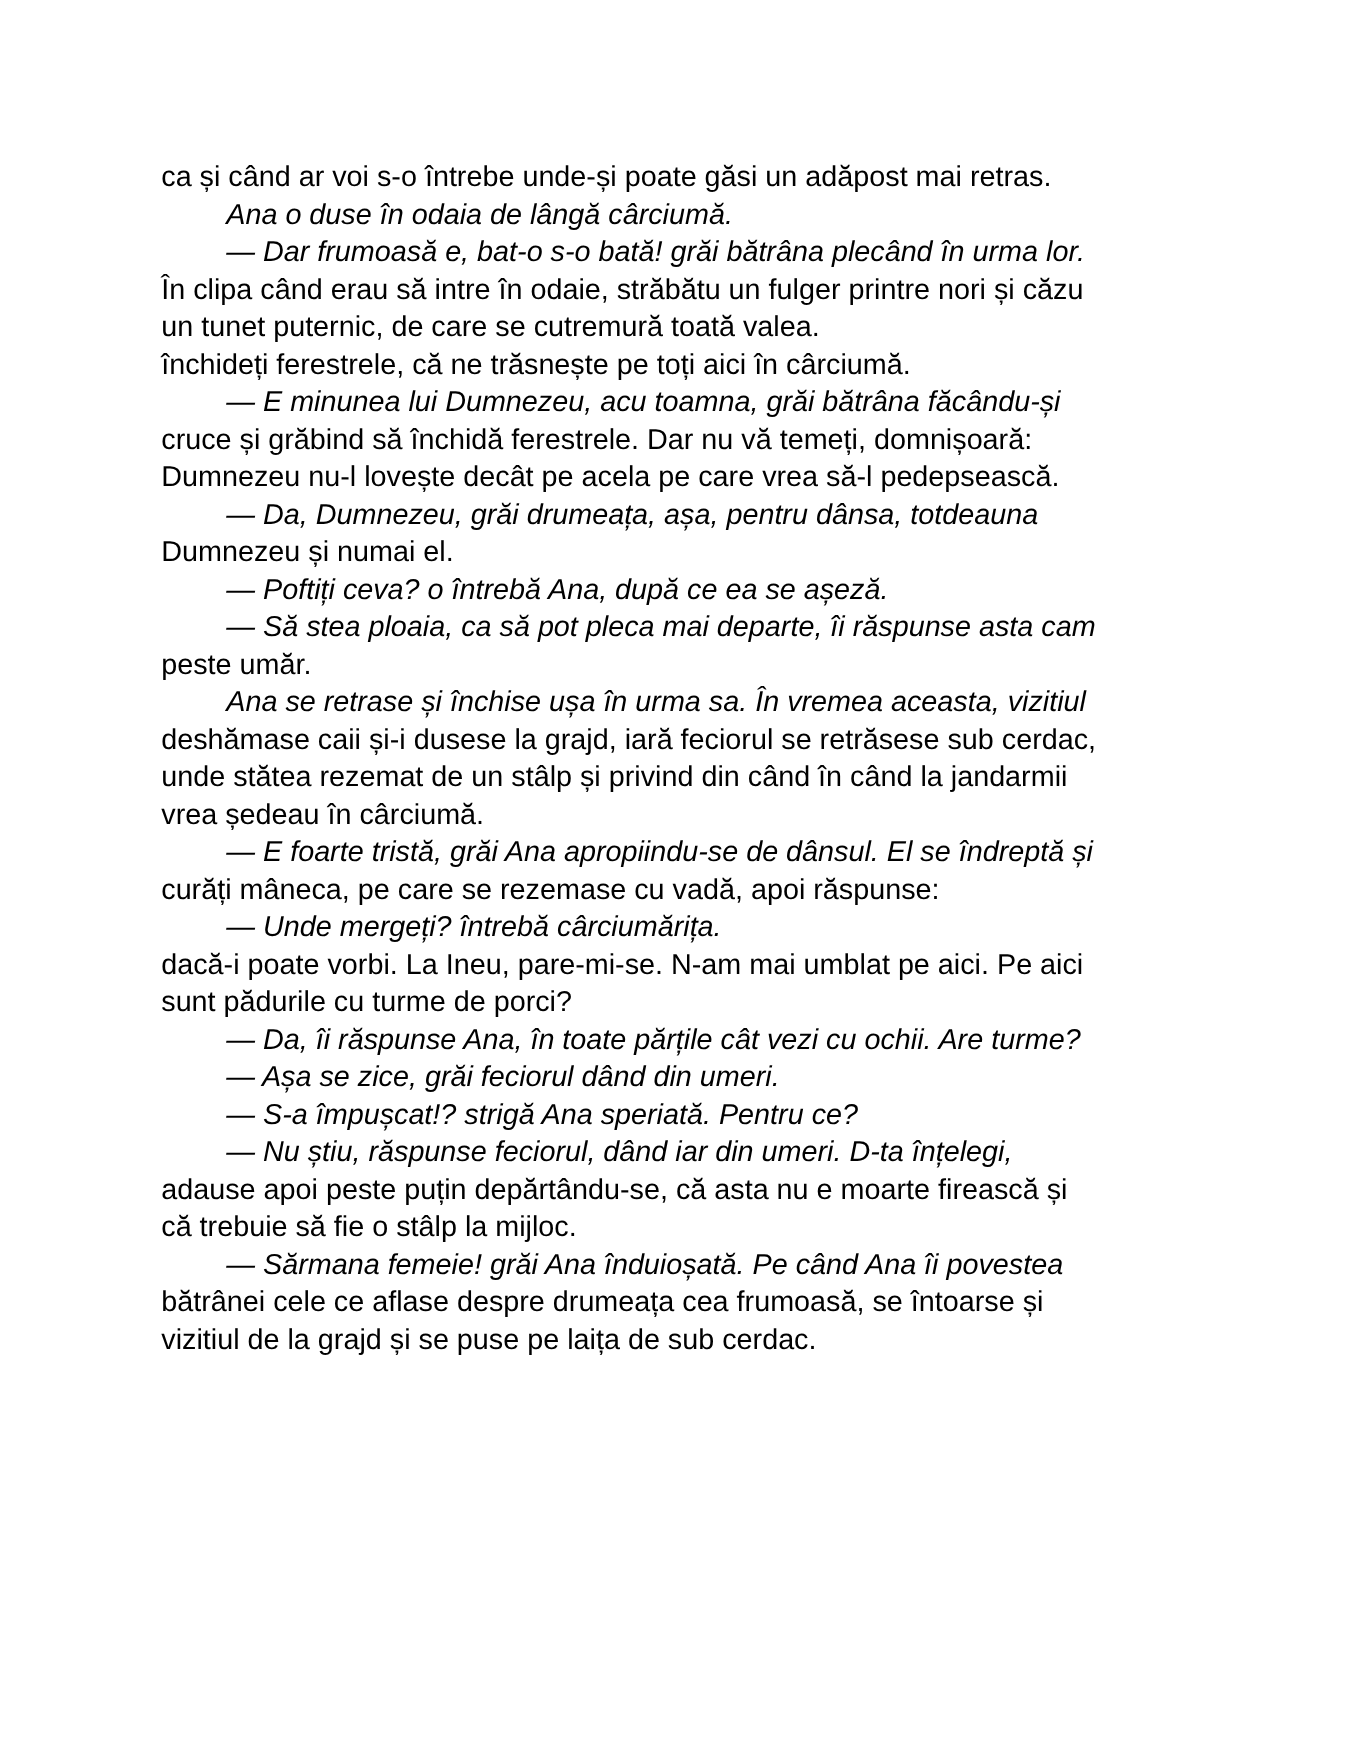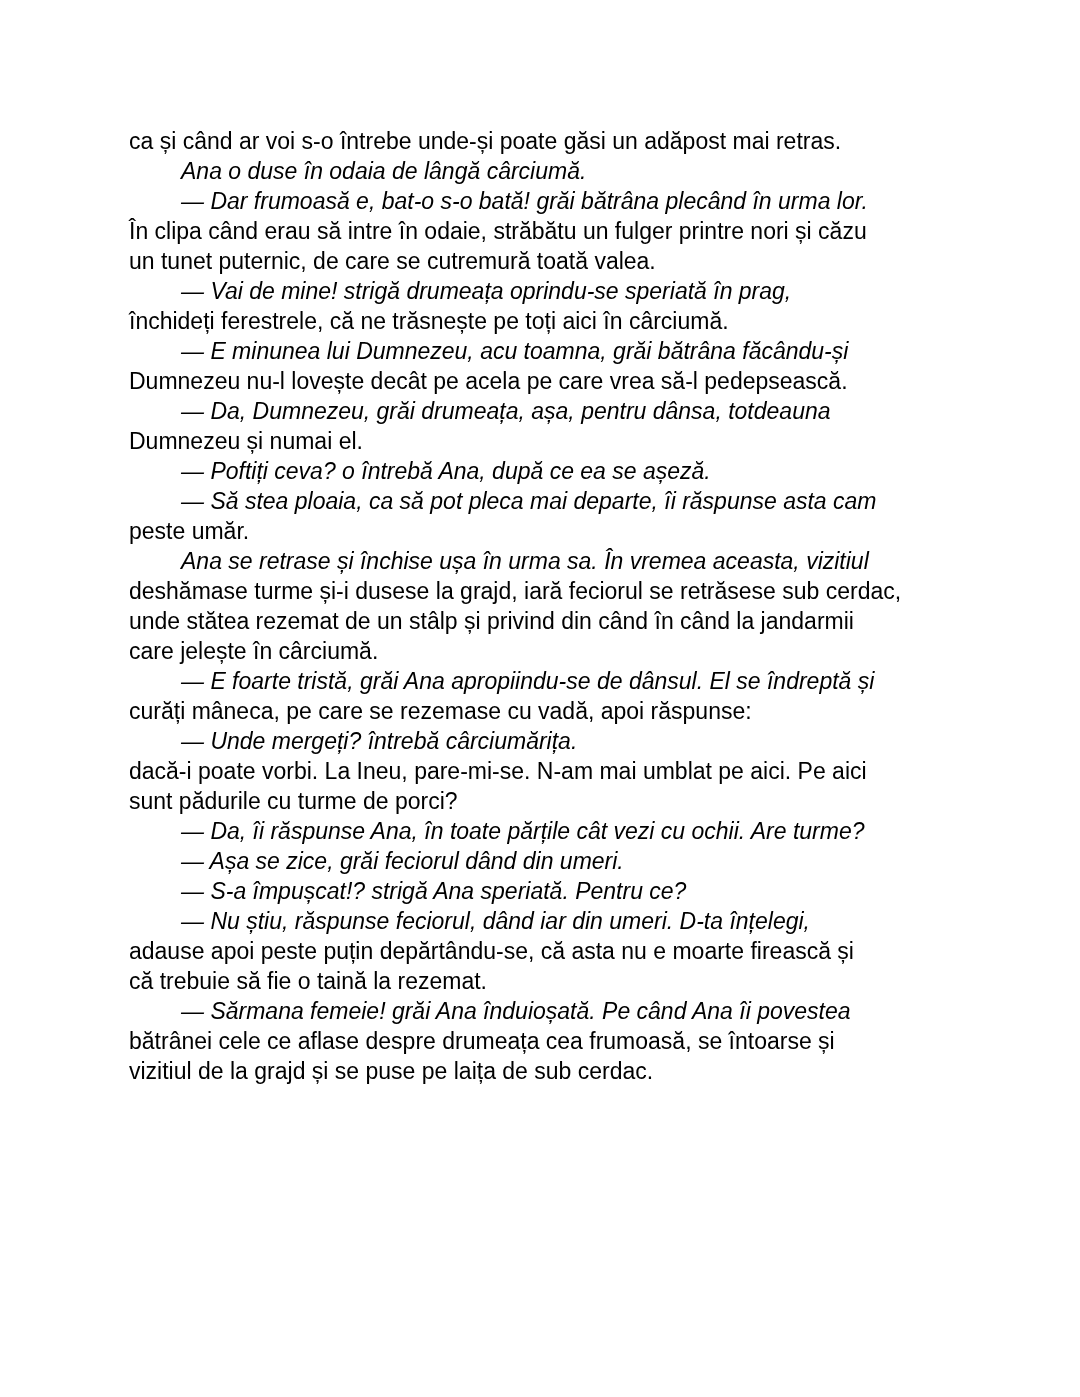--- a/index.html
+++ b/index.html
@@ -45,41 +45,41 @@
 </head>
 <body>
 
 <div class="page">
   <div class="page-text">
       <div class="line">ca și când ar voi s-o întrebe unde-și poate găsi un adăpost mai retras.</div>
       <div class="line indent">Ana o duse în odaia de lângă cârciumă.</div>
       <div class="line indent">— Dar frumoasă e, bat-o s-o bată! grăi bătrâna plecând în urma lor.</div>
       <div class="line">În clipa când erau să intre în odaie, străbătu un fulger printre nori și căzu</div>
       <div class="line">un tunet puternic, de care se cutremură toată valea.</div>
-      <div class="line indent">— Vai de mine! strigă drumeața oprindu-se speriată în prag,</div>
       <div class="line">închideți ferestrele, că ne trăsnește pe toți aici în cârciumă.</div>
       <div class="line indent">— E minunea lui Dumnezeu, acu toamna, grăi bătrâna făcându-și</div>
+      <div class="line">cruce și grăbind să închidă ferestrele. Dar nu vă temeți, domnișoară:</div>
       <div class="line">Dumnezeu nu-l lovește decât pe acela pe care vrea să-l pedepsească.</div>
       <div class="line indent">— Da, Dumnezeu, grăi drumeața, așa, pentru dânsa, totdeauna</div>
       <div class="line">Dumnezeu și numai el.</div>
       <div class="line indent">— Poftiți ceva? o întrebă Ana, după ce ea se așeză.</div>
       <div class="line indent">— Să stea ploaia, ca să pot pleca mai departe, îi răspunse asta cam</div>
       <div class="line">peste umăr.</div>
       <div class="line indent">Ana se retrase și închise ușa în urma sa. În vremea aceasta, vizitiul</div>
-      <div class="line">deshămase turme și-i dusese la grajd, iară feciorul se retrăsese sub cerdac,</div>
+      <div class="line">deshămase caii și-i dusese la grajd, iară feciorul se retrăsese sub cerdac,</div>
       <div class="line">unde stătea rezemat de un stâlp și privind din când în când la jandarmii</div>
-      <div class="line">care jelește în cârciumă.</div>
+      <div class="line">vrea ședeau în cârciumă.</div>
       <div class="line indent">— E foarte tristă, grăi Ana apropiindu-se de dânsul. El se îndreptă și</div>
       <div class="line">curăți mâneca, pe care se rezemase cu vadă, apoi răspunse:</div>
       <div class="line indent">— Unde mergeți? întrebă cârciumărița.</div>
       <div class="line">dacă-i poate vorbi. La Ineu, pare-mi-se. N-am mai umblat pe aici. Pe aici</div>
       <div class="line">sunt pădurile cu turme de porci?</div>
       <div class="line indent">— Da, îi răspunse Ana, în toate părțile cât vezi cu ochii. Are turme?</div>
       <div class="line indent">— Așa se zice, grăi feciorul dând din umeri.</div>
       <div class="line indent">— S-a împușcat!? strigă Ana speriată. Pentru ce?</div>
       <div class="line indent">— Nu știu, răspunse feciorul, dând iar din umeri. D-ta înțelegi,</div>
       <div class="line">adause apoi peste puțin depărtându-se, că asta nu e moarte firească și</div>
-      <div class="line">că trebuie să fie o taină la rezemat.</div>
+      <div class="line">că trebuie să fie o stâlp la mijloc.</div>
       <div class="line indent">— Sărmana femeie! grăi Ana înduioșată. Pe când Ana îi povestea</div>
       <div class="line">bătrânei cele ce aflase despre drumeața cea frumoasă, se întoarse și</div>
       <div class="line">vizitiul de la grajd și se puse pe laița de sub cerdac.</div>
     </div>
 </div>
 
 </body></html>

